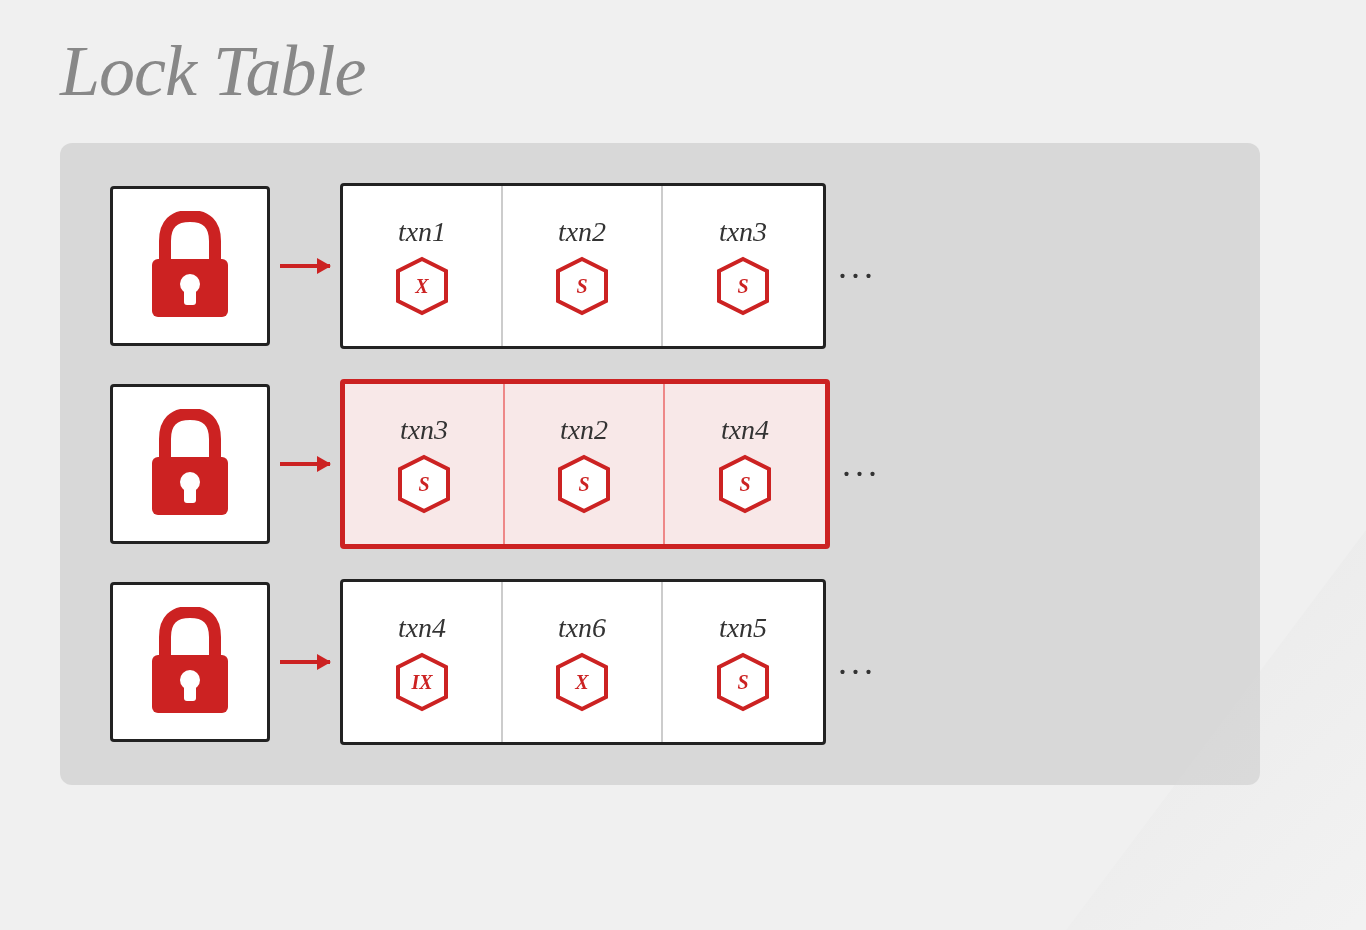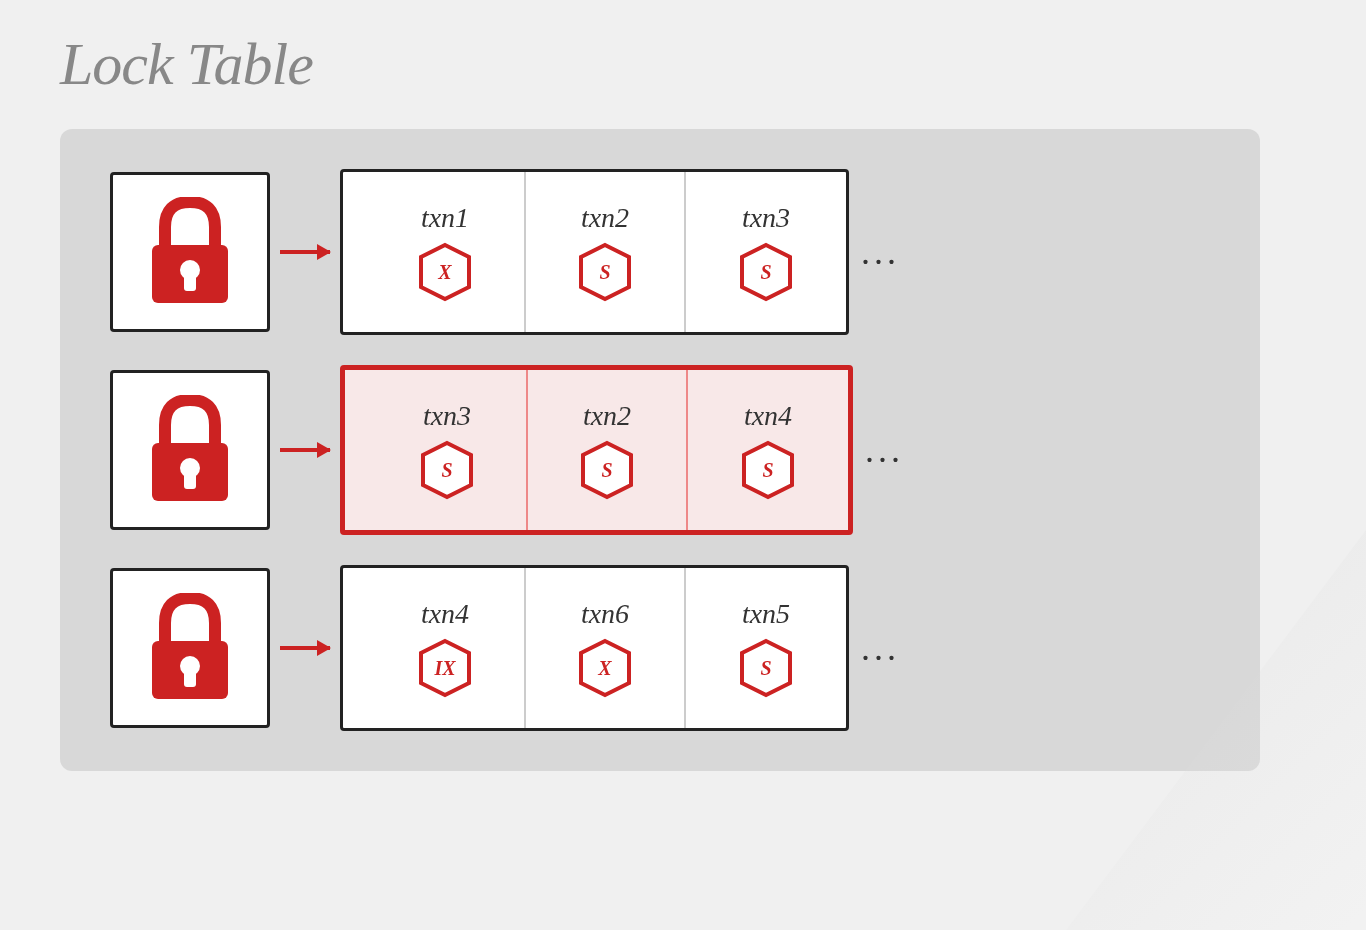--- a/index.html
+++ b/index.html
@@ -9,21 +9,21 @@
       background: #f0f0f0;
       font-family: Georgia, 'Times New Roman', serif;
       overflow: hidden;
       display: flex;
       flex-direction: column;
       align-items: flex-start;
       padding: 30px 60px;
     }
 
     .page-title {
-      font-size: 60px;
+      font-size: 72px;
       font-style: italic;
       color: #888;
       margin-bottom: 30px;
       font-weight: normal;
       letter-spacing: -1px;
     }
 
     .lock-table-container {
       background: #d8d8d8;
       border-radius: 12px;
@@ -80,21 +80,20 @@
     }
 
     
     .txn-list {
       border: 3px solid #222;
       border-radius: 4px;
       background: white;
       display: flex;
       flex-direction: row;
       overflow: visible;
-      padding-left: 23px;
     }
 
     .txn-list.highlighted {
       border: 5px solid #cc2222;
       background: #f8e8e8;
     }
 
     
     .txn-cell {
       width: 160px;

